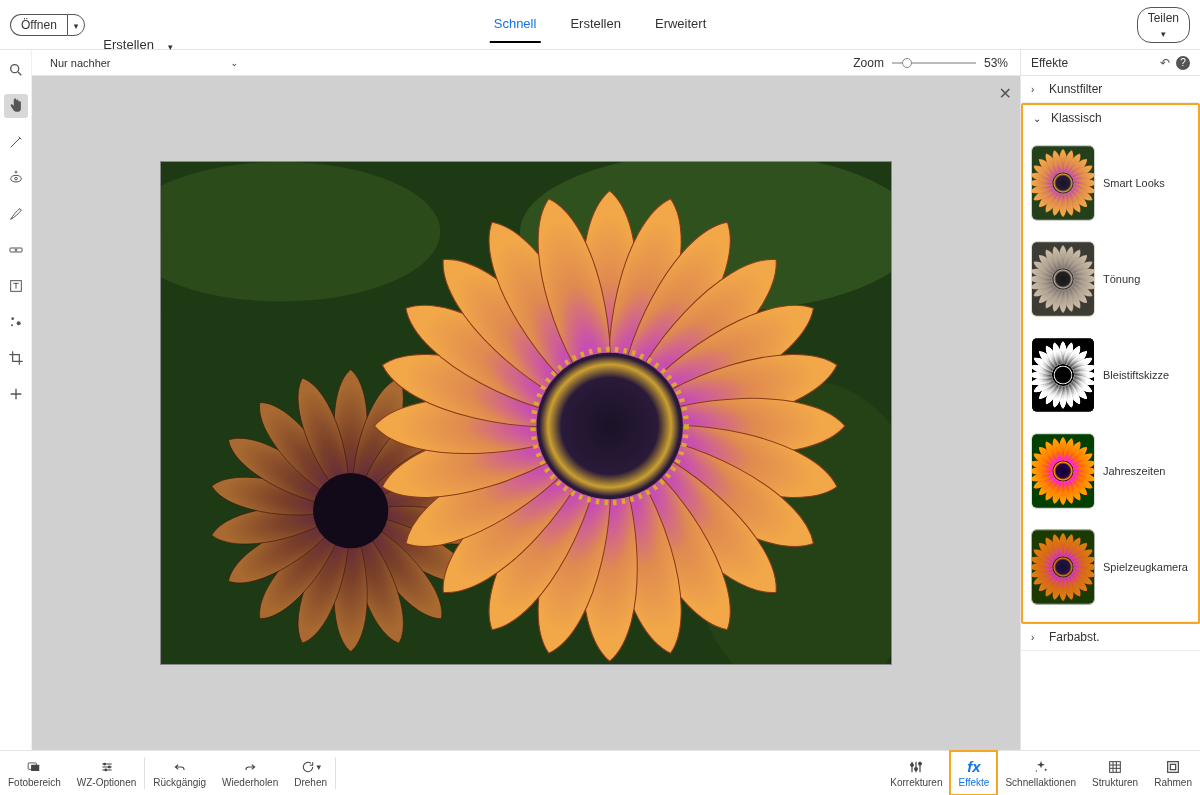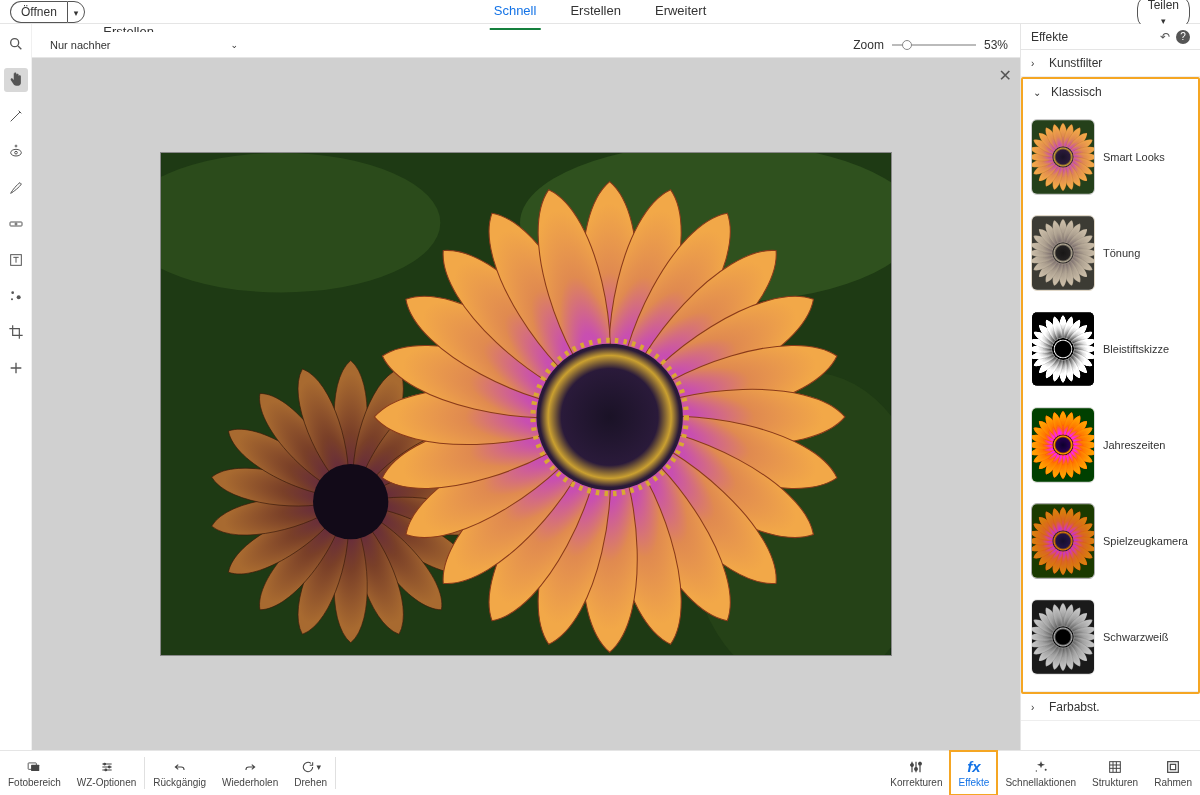--- a/index.html
+++ b/index.html
@@ -1,38 +1,38 @@
 <!DOCTYPE html>
 <html><head>
 <meta charset="utf-8">
 <style>
 * { box-sizing: border-box; margin: 0; padding: 0; }
 body { font-family: -apple-system, BlinkMacSystemFont, "Segoe UI", sans-serif; font-size: 12px; color: #333; width: 1200px; height: 795px; overflow: hidden; background: #fff; display: flex; flex-direction: column; }
 
 
-.topbar { height: 24px; border-bottom: 1px solid #e5e5e5; display: flex; align-items: center; padding: 0 10px; }
+.topbar { height: 50px; border-bottom: 1px solid #e5e5e5; display: flex; align-items: center; padding: 0 10px; }
 .btn-outline { border: 1.5px solid #555; border-radius: 14px; padding: 3px 10px; font-size: 12px; background: #fff; cursor: pointer; display: inline-flex; align-items: center; gap: 4px; flex-direction: column; }
 .btn-split { display: flex; align-items: center; }
 .btn-split .seg-left { border: 1.5px solid #555; border-radius: 14px 0 0 14px; padding: 3px 10px; border-right: none; }
 .btn-split .seg-right { border: 1.5px solid #555; border-radius: 0 14px 14px 0; padding: 3px 6px; }
 .caret { font-size: 9px; }
 .topbar .left { display: flex; align-items: center; gap: 18px; }
 .topbar .erstellen { font-size: 13px; cursor: pointer; display: flex; align-items: flex-end; gap: 14px; margin-top: 40px; }
 .topbar .center { position: absolute; left: 50%; transform: translateX(-50%); display: flex; gap: 26px; font-size: 13px; }
 .topbar .center .tab { padding: 10px 4px; cursor: pointer; }
-.topbar .center .tab.active { color: #1473e6; border-bottom: 2px solid #15803d; font-weight: 500; }
+.topbar .center .tab.active { color: #1473e6; border-bottom: 2px solid #000000; font-weight: 500; }
 .topbar .right { margin-left: auto; }
 
 
 .mid { flex: 1; display: flex; min-height: 0; }
 .toolcol { width: 32px; background: #fff; border-right: 1px solid #f0f0f0; display: flex; flex-direction: column; align-items: center; padding-top: 8px; gap: 12px; }
 .toolcol .tool { width: 24px; height: 24px; display: flex; align-items: center; justify-content: center; cursor: pointer; color: #555; border-radius: 3px; }
 .toolcol .tool.active { background: #d8d8d8; }
 
-.canvas-area { flex: 1; display: flex; flex-direction: column; background: #d0d0d0; position: relative; margin-top: 8px; }
+.canvas-area { flex: 1; display: flex; flex-direction: column; background: #d0d0d0; position: relative; }
 .canvas-top { height: 26px; background: #fff; border-bottom: 1px solid #e5e5e5; display: flex; align-items: center; padding: 0 12px; font-size: 12px; gap: 10px; }
 .view-dd { display: flex; align-items: center; gap: 120px; cursor: pointer; font-size: 11px; padding-left: 6px; }
 .zoom-group { margin-left: auto; display: flex; align-items: center; gap: 8px; font-size: 12px; text-align: right; }
 .zoom-track { width: 84px; height: 2px; background: #bbb; position: relative; }
 .zoom-handle { position: absolute; top: -4px; left: 12%; width: 10px; height: 10px; border-radius: 50%; background: #fff; border: 1px solid #888; }
 .close-x { position: absolute; top: 34px; right: 8px; font-size: 16px; color: #555; cursor: pointer; }
 
 .canvas-body { flex: 1; display: flex; align-items: center; justify-content: center; }
 .photo { width: 732px; height: 504px; border: 1px solid #888; position: relative; overflow: hidden; background: linear-gradient(135deg,#1a3812 0%,#284a1c 30%,#1b3210 60%,#0d200a 100%); }
 .photo svg { width: 100%; height: 100%; display: block; }
@@ -326,28 +326,20 @@
               <div class="eff-label">Jahreszeiten</div>
             </div>
             <div class="eff-item">
               <div class="thumb" style="filter:saturate(180%) hue-rotate(-10deg) brightness(85%)">
                 <svg viewBox="-32 -38 64 76">
                   <use href="#thumbFlower"></use>
                 </svg>
               </div>
               <div class="eff-label">Spielzeugkamera</div>
             </div>
-            <div class="eff-item">
-              <div class="thumb" style="filter:grayscale(100%) contrast(140%)">
-                <svg viewBox="-32 -38 64 76">
-                  <use href="#thumbFlower"></use>
-                </svg>
-              </div>
-              <div class="eff-label">Schwarzweiß</div>
-            </div>
           </div>
     </div>
     </div>
 
     <div class="rsection">
       <div class="rsection-h">
         <span class="chev">›</span>
         <span>Farbabst.</span>
       </div>
     </div>

